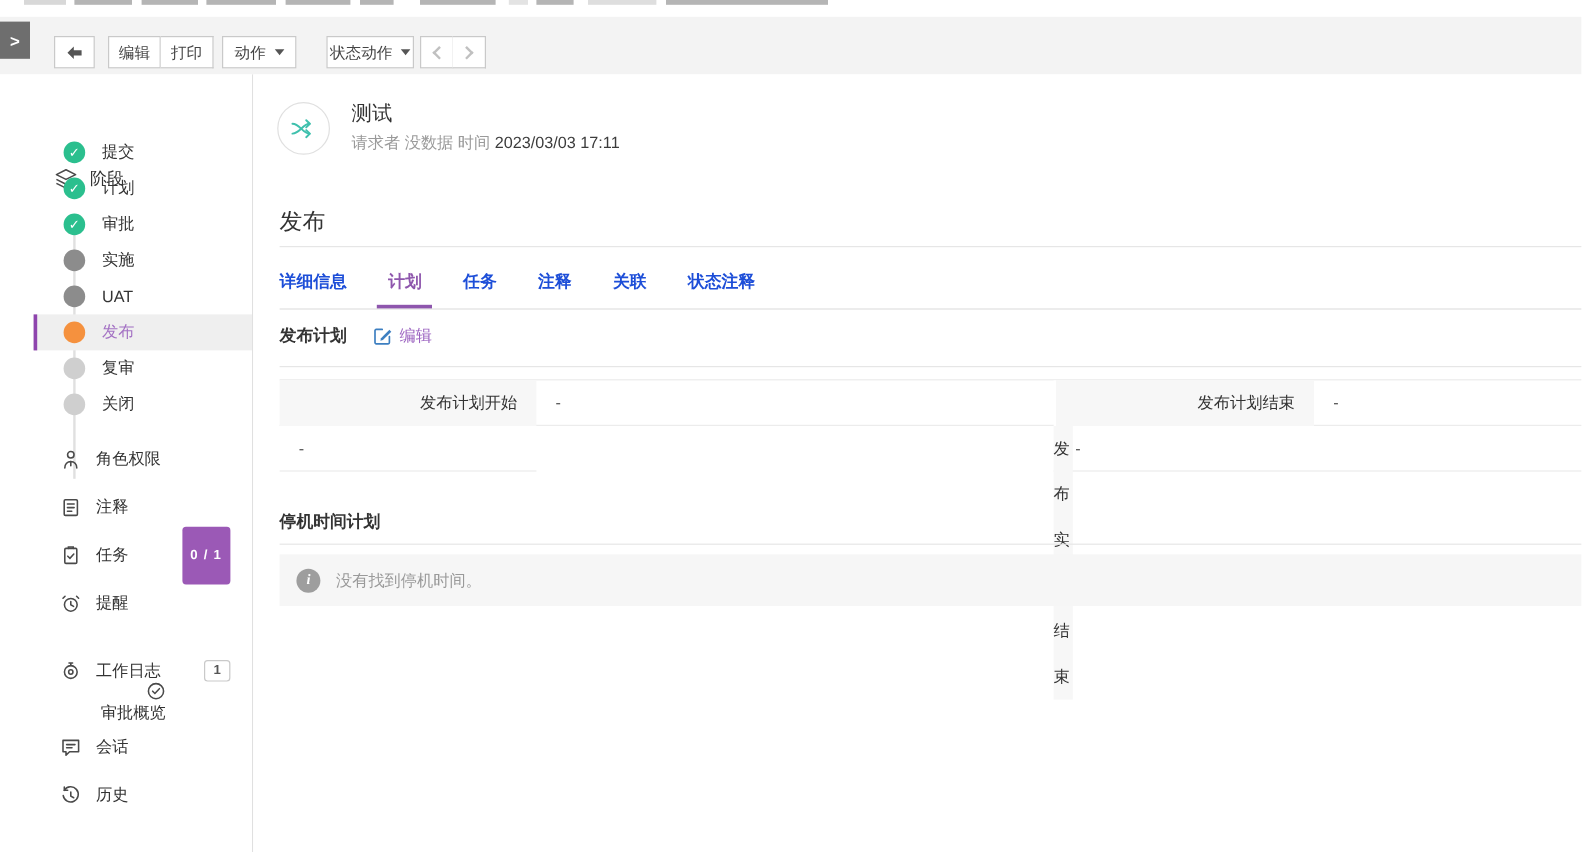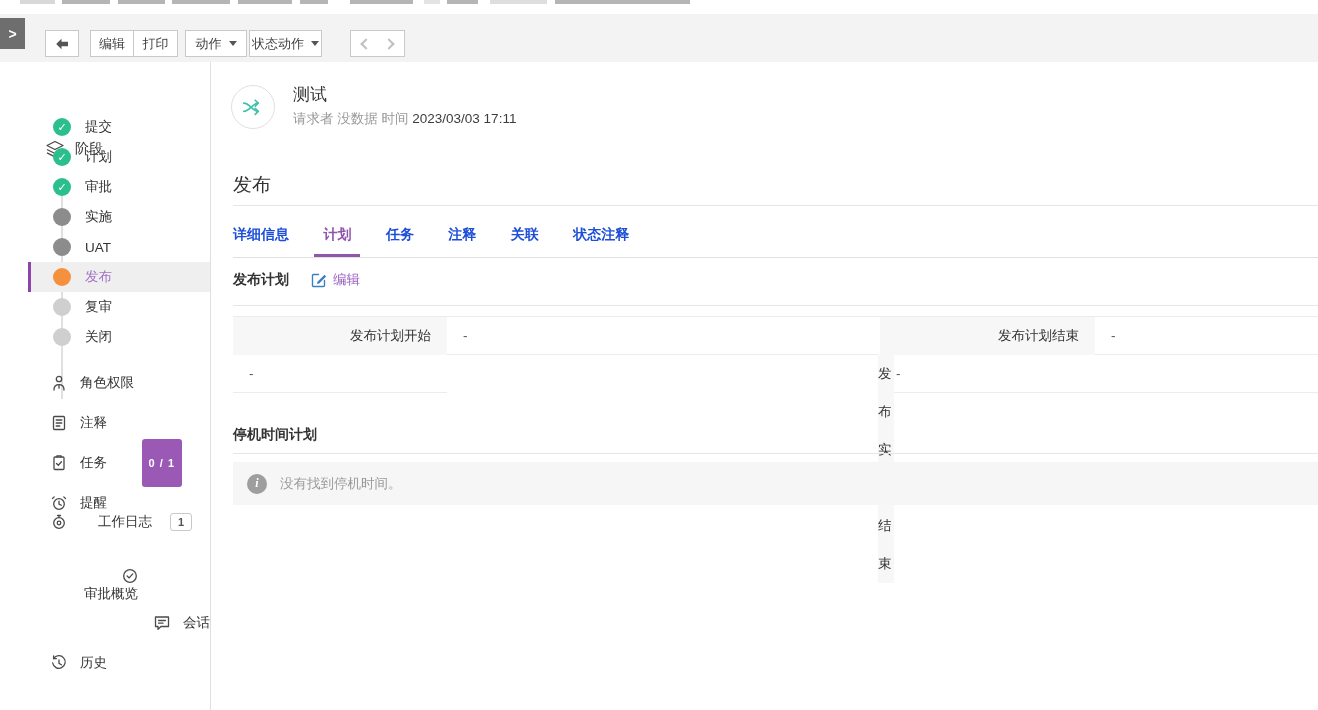--- a/index.html
+++ b/index.html
@@ -40,21 +40,21 @@
   .dot-done { background:#2bbf8e; color:#fff; font-size:11px; font-weight:bold; }
   .dot-dark { background:#8c8c8c; }
   .dot-orange { background:#f5913e; }
   .dot-pending { background:#cfcfcf; }
   .stage-label { margin-left:14px; font-size:13.5px; color:#333; }
   .stage-row.selected .stage-label { color:#a472c4; }
 
   .side-item { position:absolute; left:0; width:210px; height:32px; display:flex; align-items:center; cursor:pointer; }
   .side-item .ic { width:19px; height:19px; margin-left:49px; display:flex; align-items:center; justify-content:center; }
   .side-item .lbl { margin-left:12px; font-size:13.5px; color:#333; }
-  .badge-purple { position:absolute; right:28px; background:#9b59b6; color:#fff; font-size:11px; font-weight:bold;
+  .badge-purple { position:absolute; right:18px; background:#9b59b6; color:#fff; font-size:11px; font-weight:bold;
     padding:18px 7px; border-radius:3px; letter-spacing:1px; }
   .badge-plain { position:absolute; right:18px; background:#fff; color:#555; font-size:11px; font-weight:bold;
     border:1px solid #c9c9c9; padding:2px 7px; border-radius:3px; }
 
   
   .main { position:absolute; left:211px; top:62px; width:1107px; height:648px; background:#fff; }
   .title-circle { position:absolute; left:20px; top:23px; width:44px; height:44px; border-radius:50%;
     border:1px solid #e0e0e0; display:flex; align-items:center; justify-content:center; }
   .page-title { position:absolute; left:82px; top:21px; font-size:17px; font-weight:500; color:#333; }
   .page-sub { position:absolute; left:82px; top:48px; font-size:13.5px; color:#9a9a9a; }
@@ -123,21 +123,21 @@
     <div class="tb-group" style="left:90px;">
       <div class="seg">编辑</div>
       <div class="seg">打印</div>
     </div>
 
     <div class="tb-btn" style="left:185px;width:62px;">
       <span>动作</span>
       <span class="caret-down"></span>
     </div>
 
-    <div class="tb-btn" style="left:249px;width:73px;">
+    <div class="tb-btn" style="left:272px;width:73px;">
       <span>状态动作</span>
       <span class="caret-down"></span>
     </div>
 
     <div class="tb-btn" style="left:350px;width:28px;">
       <span class="chev left"></span>
     </div>
     <div class="tb-btn" style="left:377px;width:28px;border-left:none;">
       <span class="chev right"></span>
     </div>
@@ -225,21 +225,21 @@
       <span class="ic">
         <svg width="18" height="18" viewBox="0 0 18 18" fill="none" stroke="#4a4a4a" stroke-width="1.3" stroke-linecap="round">
           <circle cx="9" cy="10" r="5.3"></circle>
           <path d="M9 7.2V10l2.3 1.3"></path>
           <path d="M4.2 4.4L2.5 6M13.8 4.4L15.5 6" transform="translate(0,-1.5)"></path>
         </svg>
       </span>
       <span class="lbl">提醒</span>
     </div>
 
-    <div class="side-item" style="top:444px;gap:18px;">
+    <div class="side-item" style="top:481px;">
       <span class="ic">
         <svg width="18" height="18" viewBox="0 0 18 18" fill="none" stroke="#4a4a4a" stroke-width="1.3" stroke-linecap="round">
           <circle cx="9" cy="10" r="5.3"></circle>
           <path d="M7.5 2.5h3M9 2.5v2"></path>
           <circle cx="9" cy="10" r="1.8"></circle>
         </svg>
       </span>
       <span class="lbl">工作日志</span>
       <span class="badge-plain">1</span>
     </div>
@@ -247,21 +247,21 @@
     <div class="side-item" style="top:505px;flex-direction:column;">
       <span class="ic">
         <svg width="18" height="18" viewBox="0 0 18 18" fill="none" stroke="#4a4a4a" stroke-width="1.3" stroke-linecap="round">
           <circle cx="9" cy="9" r="6.3"></circle>
           <path d="M6.2 9l1.9 1.9 3.7-4"></path>
         </svg>
       </span>
       <span class="lbl">审批概览</span>
     </div>
 
-    <div class="side-item" style="top:545px;justify-content:flex-end;">
+    <div class="side-item" style="top:545px;">
       <span class="ic">
         <svg width="18" height="18" viewBox="0 0 18 18" fill="none" stroke="#4a4a4a" stroke-width="1.3" stroke-linejoin="round" stroke-linecap="round">
           <path d="M2.5 3h13v9.5H8l-3 2.8v-2.8H2.5z"></path>
           <path d="M5.5 6.5h7M5.5 9.2h4.5"></path>
         </svg>
       </span>
       <span class="lbl">会话</span>
     </div>
 
     <div class="side-item" style="top:585px;">

